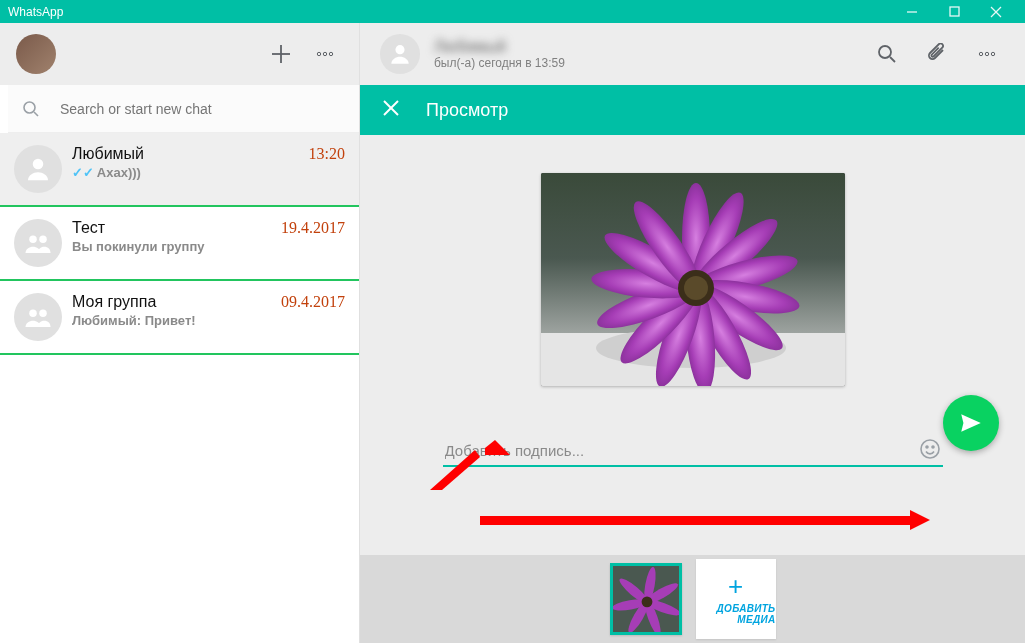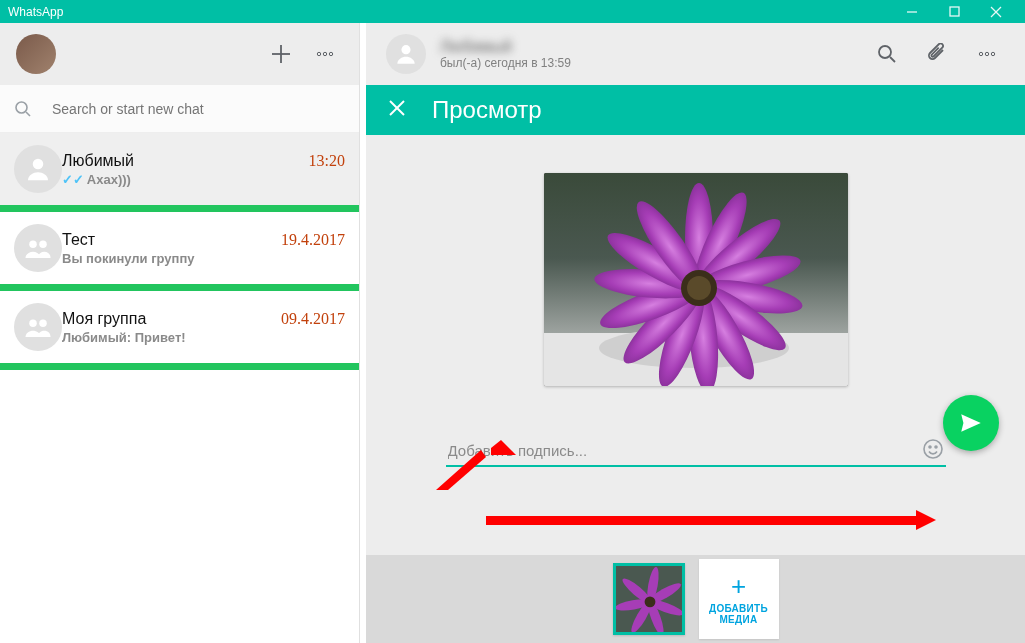--- a/index.html
+++ b/index.html
@@ -10,37 +10,37 @@
     height: 23px; background: #00bfa5; color: #fff;
     display: flex; align-items: center; padding: 0 8px; font-size: 12px;
   }
   .titlebar .title { flex: 1; }
   .win-btn { width: 42px; height: 23px; display:flex; align-items:center; justify-content:center; opacity:.9;}
   .win-btn svg { stroke:#fff; }
 
   
   .app { display:flex; height: 620px; }
   .left { width: 360px; background:#fff; display:flex; flex-direction:column; border-right:1px solid #e0e0e0;}
-  .right { flex:1; display:flex; flex-direction:column; background:#ef4444; position:relative;margin-left:6px;}
+  .right { flex:1; display:flex; flex-direction:column; background:#ef4444; position:relative;}
 
   
   .left-header { height:62px; background:#ededed; display:flex; align-items:center; padding:0 16px; gap:8px;}
   .avatar-sm { width:40px; height:40px; border-radius:50%; background:linear-gradient(135deg,#7a5a4a,#a0826d); flex:none;}
   .left-header .spacer { flex:1; }
   .icon-btn { width:36px; height:36px; display:flex; align-items:center; justify-content:center; color:#5f6368; cursor:pointer;}
   .icon-btn svg { stroke:#5f6368; fill:none; }
 
   
-  .search-row { height:48px; background:#fbfbfb; display:flex; align-items:center; padding:0 14px; border-bottom:1px solid #eee;}
+  .search-row { height:48px; background:#fbfbfb; display:flex; align-items:center; padding:0 14px; border-bottom:1px solid #eee;margin-left:8px;}
   .search-row svg { stroke:#9aa0a6; margin-right:20px;}
   .search-row input { border:none; outline:none; flex:1; font-size:14px; color:#555; background:transparent;}
 
   
   .chat-list { flex:1; overflow:auto; }
-  .chat-item { display:flex; padding:12px 14px; gap:0; border-bottom:7px solid #22c55e; cursor:pointer;align-items:center;}
+  .chat-item { display:flex; padding:12px 14px; gap:10px; border-bottom:2px solid #22c55e; cursor:pointer;}
   .chat-item.selected { background:#efefef; }
   .chat-item .av { width:48px; height:48px; border-radius:50%; background:#e0e0e0; display:flex; align-items:center; justify-content:center; flex:none;}
   .chat-item .av svg { fill:#fff; }
   .chat-body { flex:1; min-width:0; }
   .chat-line1 { display:flex; align-items:baseline; }
   .chat-name { font-size:16px; color:#111; font-weight:400; flex:1; white-space:nowrap; overflow:hidden; text-overflow:ellipsis;}
   .chat-name.blur { filter: blur(4px); color:#7a7a7a;}
   .chat-time { font-size:16px; color:#c2410c;font-family:Liberation Serif, serif; }
   .chat-line2 { display:flex; align-items:center; margin-top:2px;font-weight:bold;}
   .chat-preview { font-size:13px; color:#8a8a8a; flex:1; white-space:nowrap; overflow:hidden; text-overflow:ellipsis;}
@@ -53,42 +53,42 @@
   .right-header .av2 { width:40px; height:40px; border-radius:50%; background:#e0e0e0; display:flex; align-items:center; justify-content:center;}
   .contact-col { flex:1; }
   .contact-name { font-size:16px; color:#5e5e5e; filter:blur(4px);}
   .contact-status { font-size:12px; color:#808080;}
   .right-header .icon-btn { color:#888;}
 
   
   .preview { position:absolute; top:62px; left:0; right:0; bottom:0; background:#ededed; display:flex; flex-direction:column;}
   .preview-top { height:50px; background:#00bfa5; display:flex; align-items:center; padding:0 22px; color:#fff; gap:26px;}
   .preview-top .x { cursor:pointer; }
-  .preview-title { font-size:24px; }
+  .preview-title { font-size:18px; }
 
   .preview-body { flex:1; display:flex; flex-direction:column; align-items:center; padding-top:38px; position:relative;}
   .preview-img { width:304px; height:213px; background:#333; border-radius:2px; box-shadow:0 1px 3px rgba(0,0,0,.25); overflow:hidden;}
 
   .caption-row { width:500px; margin-top:50px; position:relative; display:flex; align-items:center;}
   .caption-row input { flex:1; border:none; border-bottom:2px solid #00bfa5; outline:none; background:transparent; font-size:15px; padding:6px 30px 6px 2px; color:#555;}
   .caption-row input::placeholder { color:#8a8a8a; }
   .emoji { position:absolute; right:2px; top:2px; color:#9aa0a6; cursor:pointer;}
 
   
   .arrow-note { position:absolute; pointer-events:none; }
 
   .send-fab { position:absolute; right:26px; bottom:104px; width:56px; height:56px; border-radius:50%; background:#09d261; display:flex; align-items:center; justify-content:center; box-shadow:0 2px 6px rgba(0,0,0,.3); cursor:pointer;}
   .send-fab svg { fill:#fff; }
 
   .preview-strip { height:88px; background:#d9d9d9; display:flex; align-items:center; justify-content:center; gap:14px;}
   .thumb { width:72px; height:72px; background:#fff; box-shadow:0 1px 2px rgba(0,0,0,.15);}
   .thumb.sel { outline:3px solid #00bfa5; outline-offset:-3px;}
   .add-media { width:80px; height:80px; background:#fff; display:flex; flex-direction:column; align-items:center; justify-content:center; gap:4px; color:#00a4df; font-size:10px; font-weight:700; cursor:pointer; box-shadow:0 1px 2px rgba(0,0,0,.1);}
   .add-media .plus { font-size:26px; font-weight:300; line-height:1;}
-  .add-media .lbl { text-align:center; letter-spacing:.3px;}
+  .add-media .lbl { text-align:right; letter-spacing:.3px;font-style:italic;}
 
   
 </style>
 </head>
 <body>
 
 <div class="titlebar">
   <span class="title">WhatsApp</span>
   <div class="win-btn">
     <svg width="12" height="12">

